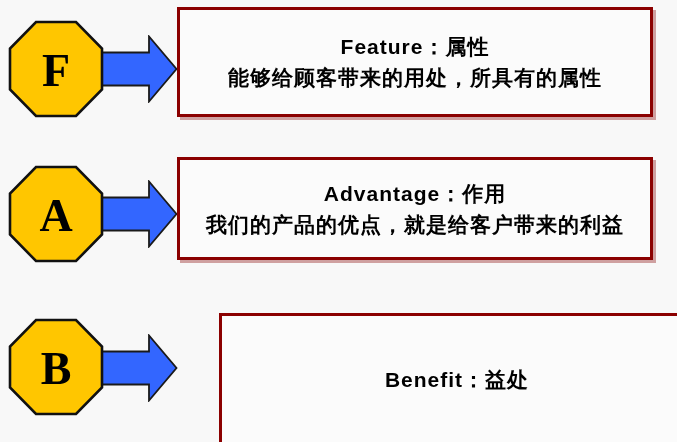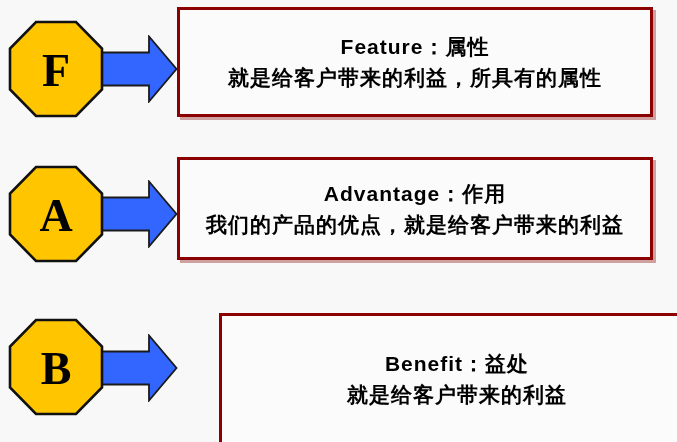--- a/index.html
+++ b/index.html
@@ -93,21 +93,21 @@
       <svg viewBox="0 0 96 98">
         <polygon points="28,2 68,2 94,28.5 94,69.5 68,96 28,96 2,69.5 2,28.5" stroke="#111111" stroke-width="2.6" fill="#ffc600"></polygon>
       </svg>
       <span class="letter">F</span>
     </div>
     <svg class="arrow" viewBox="0 0 78 68">
       <path d="M1,17.5 L49,17.5 L49,1.5 L76.5,34 L49,66.5 L49,50.5 L1,50.5 Z" stroke="#1a1a1a" stroke-width="1.8" stroke-linejoin="miter" fill="#3366ff"></path>
     </svg>
     <div class="textbox">
       <div class="title">Feature：属性</div>
-      <div class="desc">就是给客户带来的利益，所具有的属性</div>
+      <div class="desc">能够给顾客带来的用处，所具有的属性</div>
     </div>
   </div>
 
   <div class="row r2">
     <div class="octagon">
       <svg viewBox="0 0 96 98">
         <polygon points="28,2 68,2 94,28.5 94,69.5 68,96 28,96 2,69.5 2,28.5" stroke="#111111" stroke-width="2.6" fill="#ffc600"></polygon>
       </svg>
       <span class="letter">A</span>
     </div>
@@ -125,17 +125,16 @@
       <svg viewBox="0 0 96 98">
         <polygon points="28,2 68,2 94,28.5 94,69.5 68,96 28,96 2,69.5 2,28.5" stroke="#111111" stroke-width="2.6" fill="#ffc600"></polygon>
       </svg>
       <span class="letter">B</span>
     </div>
     <svg class="arrow" viewBox="0 0 78 68">
       <path d="M1,17.5 L49,17.5 L49,1.5 L76.5,34 L49,66.5 L49,50.5 L1,50.5 Z" stroke="#1a1a1a" stroke-width="1.8" stroke-linejoin="miter" fill="#3366ff"></path>
     </svg>
     <div class="textbox">
       <div class="title">Benefit：益处</div>
-      <div class="desc">就是给客户带来的利益</div>
     </div>
   </div>
 
 </div>
 
 </body></html>

